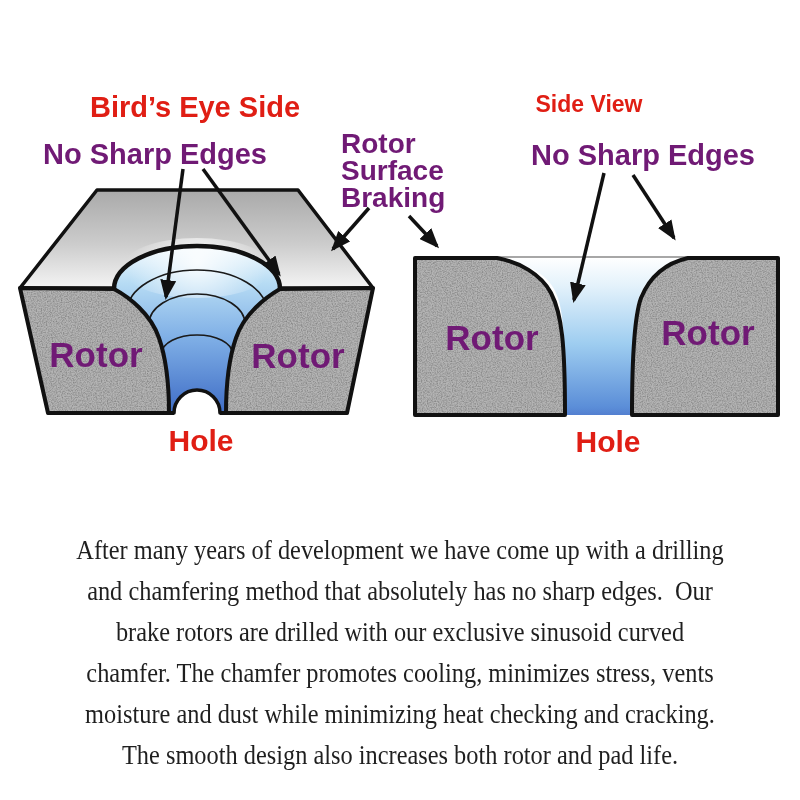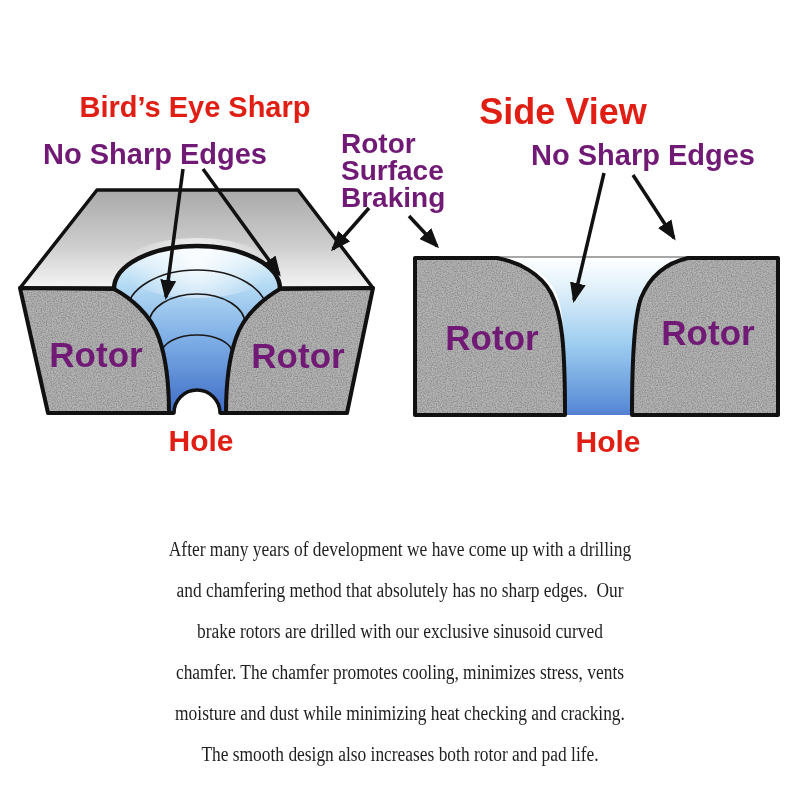--- a/index.html
+++ b/index.html
@@ -5,21 +5,21 @@
   html,body{margin:0;padding:0;background:#ffffff;}
   #page{position:relative;width:800px;height:800px;background:#ffffff;overflow:hidden;
         font-family:"Liberation Sans",sans-serif;}
   .lbl{position:absolute;font-weight:bold;color:#701a75;white-space:nowrap;}
   .red{color:#e01e14;}
   .ctr{transform:translateX(-50%);}
   .mid{transform:translate(-50%,-50%);}
   #diagram-svg{position:absolute;left:0;top:0;}
   #rbs-label{line-height:27px;font-size:28px;}
   #paragraph{position:absolute;left:0;top:529px;width:800px;text-align:center;
-             font-family:"Liberation Serif",serif;color:#1f1f1f;font-size:20px;line-height:41px;}
+             font-family:"Liberation Serif",serif;color:#1f1f1f;font-size:28px;line-height:41px;}
   .para-line{white-space:pre;transform:scaleX(0.87);transform-origin:50% 50%;}
 </style>
 </head>
 <body>
 
 <div id="page">
 
   <svg id="diagram-svg" width="800" height="480" viewBox="0 0 800 480">
     <defs>
       <linearGradient id="topGrad" x1="0" y1="190" x2="0" y2="288" gradientUnits="userSpaceOnUse">
@@ -98,22 +98,22 @@
     <g stroke="#111111" stroke-width="3.5">
       <line x1="183" y1="169" x2="166" y2="297" marker-end="url(#arrowHead)"></line>
       <line x1="203" y1="169" x2="279" y2="274" marker-end="url(#arrowHead)"></line>
       <line x1="369" y1="208" x2="333" y2="249" marker-end="url(#arrowHead)"></line>
       <line x1="409" y1="216" x2="437" y2="246" marker-end="url(#arrowHead)"></line>
       <line x1="604" y1="173" x2="574" y2="300" marker-end="url(#arrowHead)"></line>
       <line x1="633" y1="175" x2="674" y2="238" marker-end="url(#arrowHead)"></line>
     </g>
   </svg>
 
-  <div class="lbl red ctr" style="left:195px;top:91px;font-size:29px;">Bird’s Eye Sharp</div>
-  <div class="lbl red ctr" style="left:563px;top:91px;font-size:36px;">Side View</div>
+  <div class="lbl red ctr" style="left:195px;top:91px;font-size:29px;">Bird’s Eye Side</div>
+  <div class="lbl red ctr" style="left:589px;top:91px;font-size:23px;">Side View</div>
 
   <div class="lbl ctr" style="left:155px;top:138px;font-size:29px;">No Sharp Edges</div>
   <div class="lbl ctr" style="left:643px;top:139px;font-size:29px;">No Sharp Edges</div>
 
   <div id="rbs-label" class="lbl" style="left:341px;top:130px;">
     <div>Rotor</div>
     <div>Surface</div>
     <div>Braking</div>
   </div>
 

